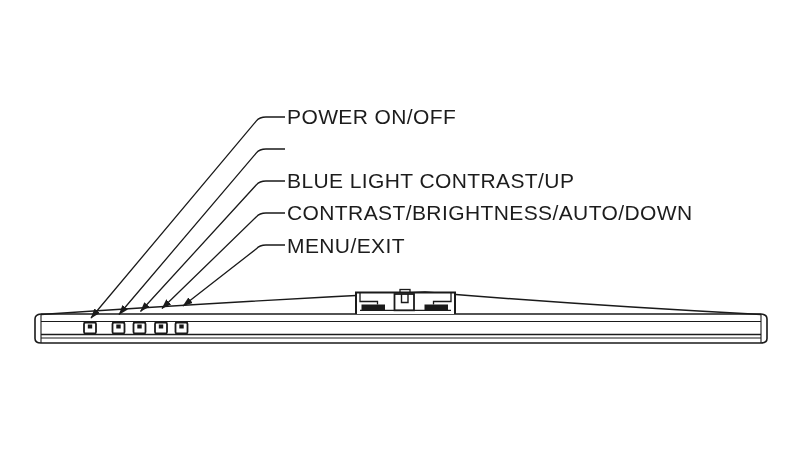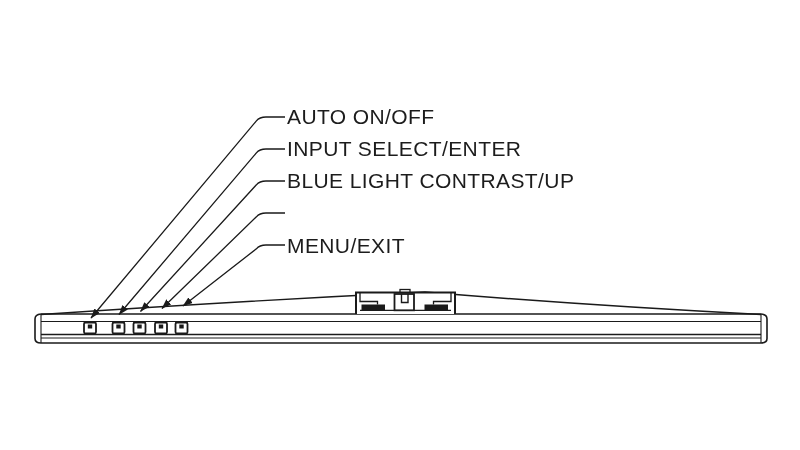--- a/index.html
+++ b/index.html
@@ -101,18 +101,18 @@
 
     <g fill="none" stroke="#1a1a1a" stroke-width="1.3">
       <path d="M285,117 H266 Q259.5,117 256.4,120.8 L91,318" marker-end="url(#arr)"></path>
       <path d="M285,149 H266 Q259.5,149 256.4,152.8 L119,314.5" marker-end="url(#arr)"></path>
       <path d="M285,181 H266 Q259.5,181 256.4,184.8 L140.5,311.5" marker-end="url(#arr)"></path>
       <path d="M285,213 H266 Q259.5,213 256.4,216.8 L162,308.5" marker-end="url(#arr)"></path>
       <path d="M285,245 H266 Q259.5,245 256.4,248.8 L183,306" marker-end="url(#arr)"></path>
     </g>
   </svg>
 
-  <div class="callout-label lbl-0">AUTO ON/OFF</div>
-  <div class="callout-label lbl-1">INPUT SELECT/ENTER</div>
+  <div class="callout-label lbl-0">POWER ON/OFF</div>
   <div class="callout-label lbl-2">BLUE LIGHT CONTRAST/UP</div>
+  <div class="callout-label lbl-3">CONTRAST/BRIGHTNESS/AUTO/DOWN</div>
   <div class="callout-label lbl-4">MENU/EXIT</div>
 
 </div>
 
 </body></html>

